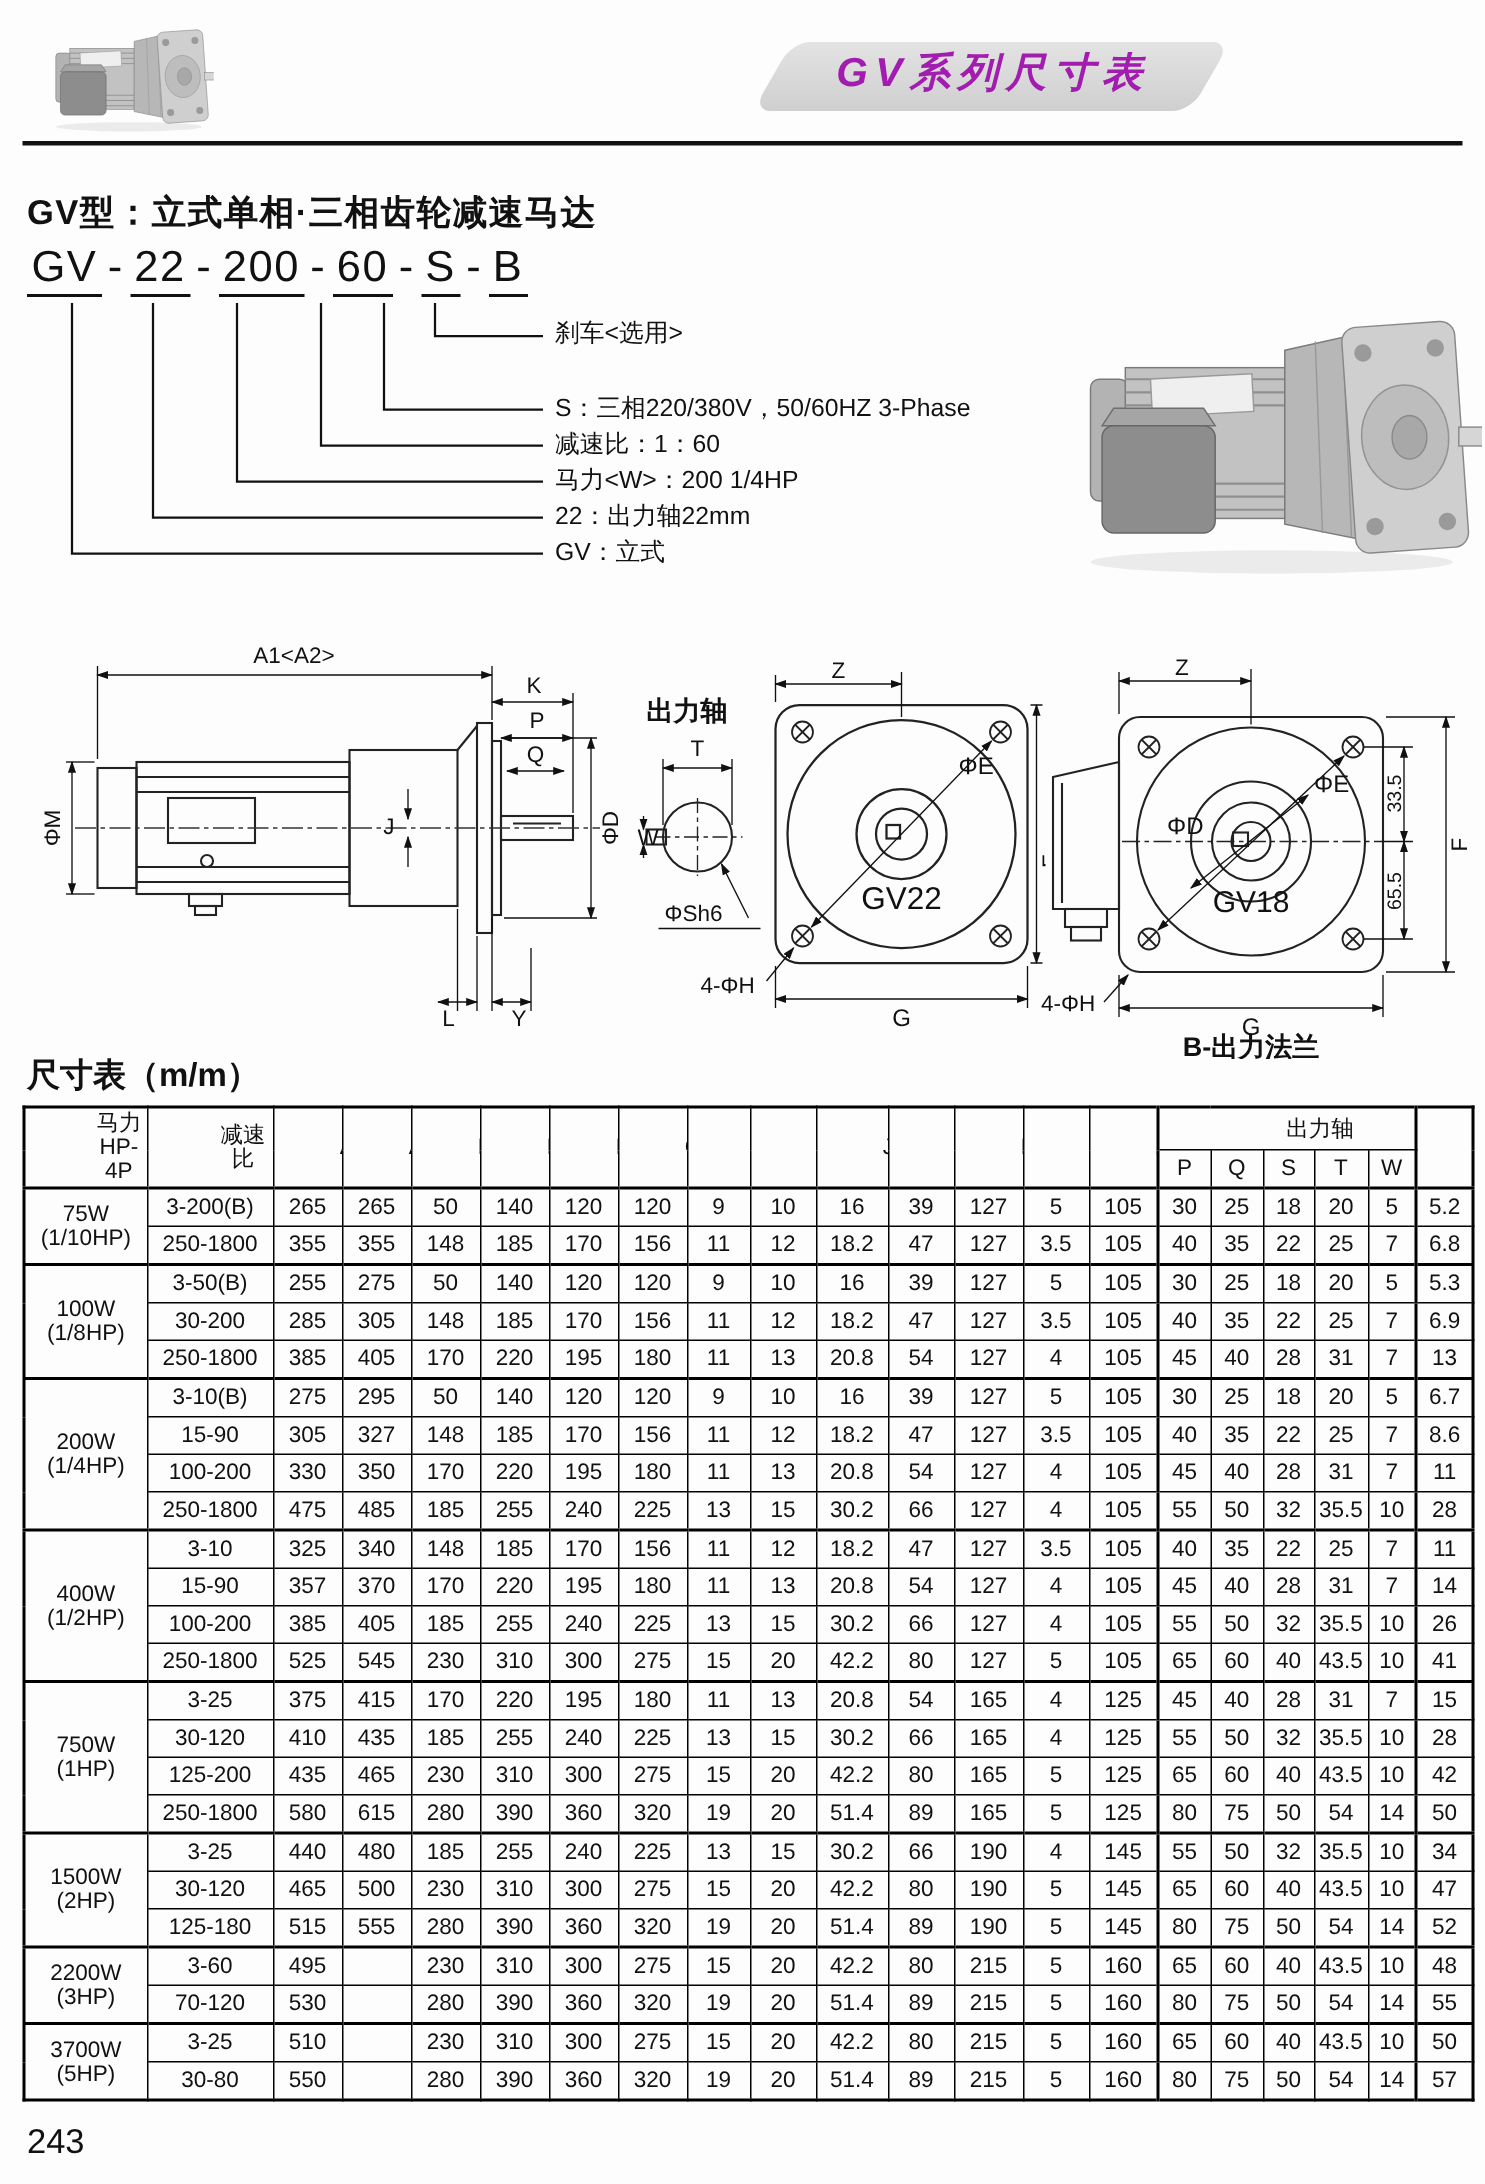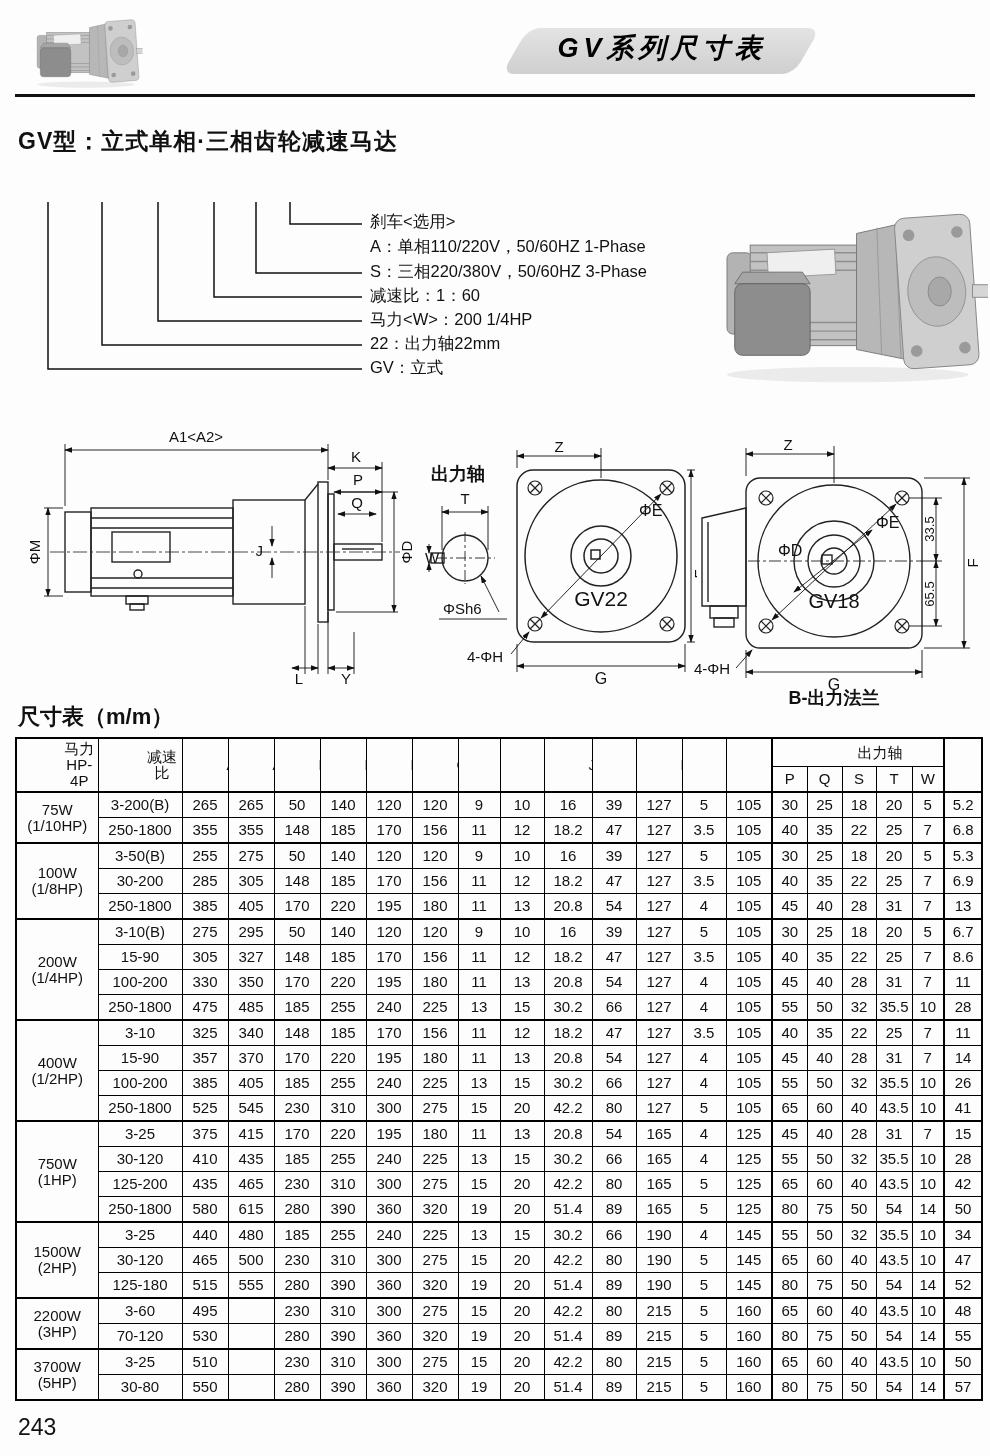--- a/index.html
+++ b/index.html
@@ -3,21 +3,21 @@
 <meta charset="utf-8">
 <style>
   html,body{margin:0;padding:0;background:#f2f2f2;}
   .page{position:relative;width:990px;height:1456px;background:#fdfdfd;margin:0 auto;
         font-family:"Liberation Sans","DejaVu Sans",sans-serif;color:#111;overflow:hidden;}
   
   .thumb{position:absolute;left:25px;top:12px;width:118px;height:78px;}
   .badge{position:absolute;left:515px;top:28px;width:292px;height:46px;background:linear-gradient(#e3e3e3,#cfcfcf);
          border-radius:12px;transform:skewX(-30deg);}
   .badge-text{position:absolute;left:512px;top:30px;width:300px;text-align:center;
-          font-size:27px;font-weight:bold;font-style:italic;letter-spacing:5px;color:#000000;}
+          font-size:27px;font-weight:bold;font-style:italic;letter-spacing:5px;color:#a21caf;}
   .toprule{position:absolute;left:15px;top:94px;width:960px;height:3px;background:#111;}
   .type-title{position:absolute;left:18px;top:126px;font-size:23px;font-weight:bold;letter-spacing:1px;text-align:right;}
   
   .model-wrap{position:absolute;left:18px;top:162px;width:660px;height:225px;}
   .model-code{position:absolute;left:0;top:0;font-size:29px;letter-spacing:1px;white-space:nowrap;}
   .model-code .seg{display:inline-block;border-bottom:2px solid #111;padding:0 3px 1px 3px;}
   .model-code .dash{display:inline-block;padding:0 4px;}
   .tree-svg{position:absolute;left:0;top:34px;}
   .legend-label{position:absolute;left:352px;font-size:16.5px;white-space:nowrap;}
   
@@ -87,32 +87,34 @@
   <svg class="thumb" viewBox="0 0 300 200">
     <use href="#motor-art"></use>
   </svg>
   <div class="badge"></div>
   <div class="badge-text">GV系列尺寸表</div>
   <div class="toprule"></div>
 
   <div class="type-title">GV型：立式单相·三相齿轮减速马达</div>
 
   <div class="model-wrap">
+    <div class="model-code">
+      <span class="seg">GV</span><span class="dash">-</span><span class="seg">22</span><span class="dash">-</span><span class="seg">200</span><span class="dash">-</span><span class="seg">60</span><span class="dash">-</span><span class="seg">S</span><span class="dash">-</span><span class="seg">B</span>
+    </div>
     <svg class="tree-svg" width="660" height="190">
       <g stroke="#111" stroke-width="1.5" fill="none">
         <path d="M272,6 V28 H344"></path>
         <path d="M238,6 V77 H344"></path>
         <path d="M196,6 V101 H344"></path>
         <path d="M140,6 V125 H344"></path>
         <path d="M84,6 V149 H344"></path>
         <path d="M30,6 V173 H344"></path>
       </g>
     </svg>
     <div class="legend-label" style="top:49px">刹车&lt;选用&gt;</div>
-    <div class="legend-label" style="top:74px">A：单相110/220V，50/60HZ 1-Phase</div>
     <div class="legend-label" style="top:99px">S：三相220/380V，50/60HZ 3-Phase</div>
     <div class="legend-label" style="top:123px">减速比：1：60</div>
     <div class="legend-label" style="top:147px">马力&lt;W&gt;：200 1/4HP</div>
     <div class="legend-label" style="top:171px">22：出力轴22mm</div>
     <div class="legend-label" style="top:195px">GV：立式</div>
   </div>
 
   <svg class="photo" viewBox="0 0 300 200">
     <use href="#motor-art"></use>
   </svg>

